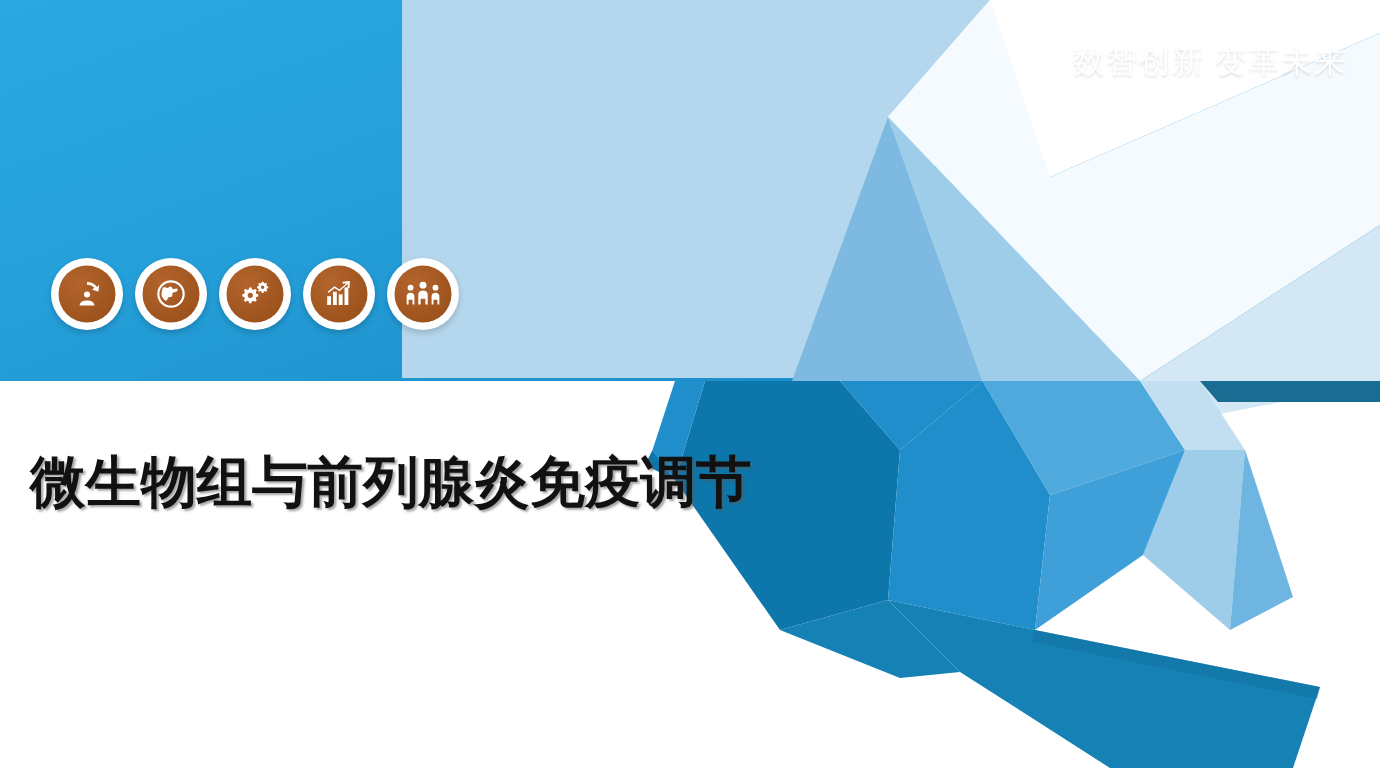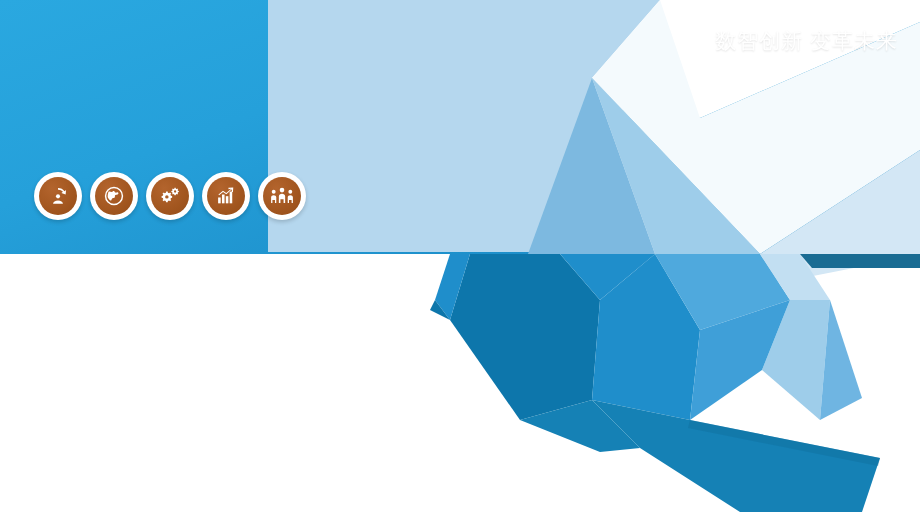--- a/index.html
+++ b/index.html
@@ -178,14 +178,15 @@
           <circle cx="13" cy="4.6" r="2.5"></circle>
           <path d="M9.6 18.6v-7.3c0-1.6 1.5-2.8 3.4-2.8s3.4 1.2 3.4 2.8v7.3h-1.7v-4.2h-3.4v4.2z"></path>
           <circle cx="22" cy="6.4" r="2.1"></circle>
           <path d="M19.2 18.6v-6.2c0-1.3 1.2-2.3 2.8-2.3s2.8 1 2.8 2.3v6.2h-1.4v-3.4h-2.8v3.4z"></path>
         </svg>
       </span>
     </div>
 
   </div>
 
+  <div id="title">微生物组与前列腺炎免疫调节</div>
 
 </div>
 
 </body></html>

